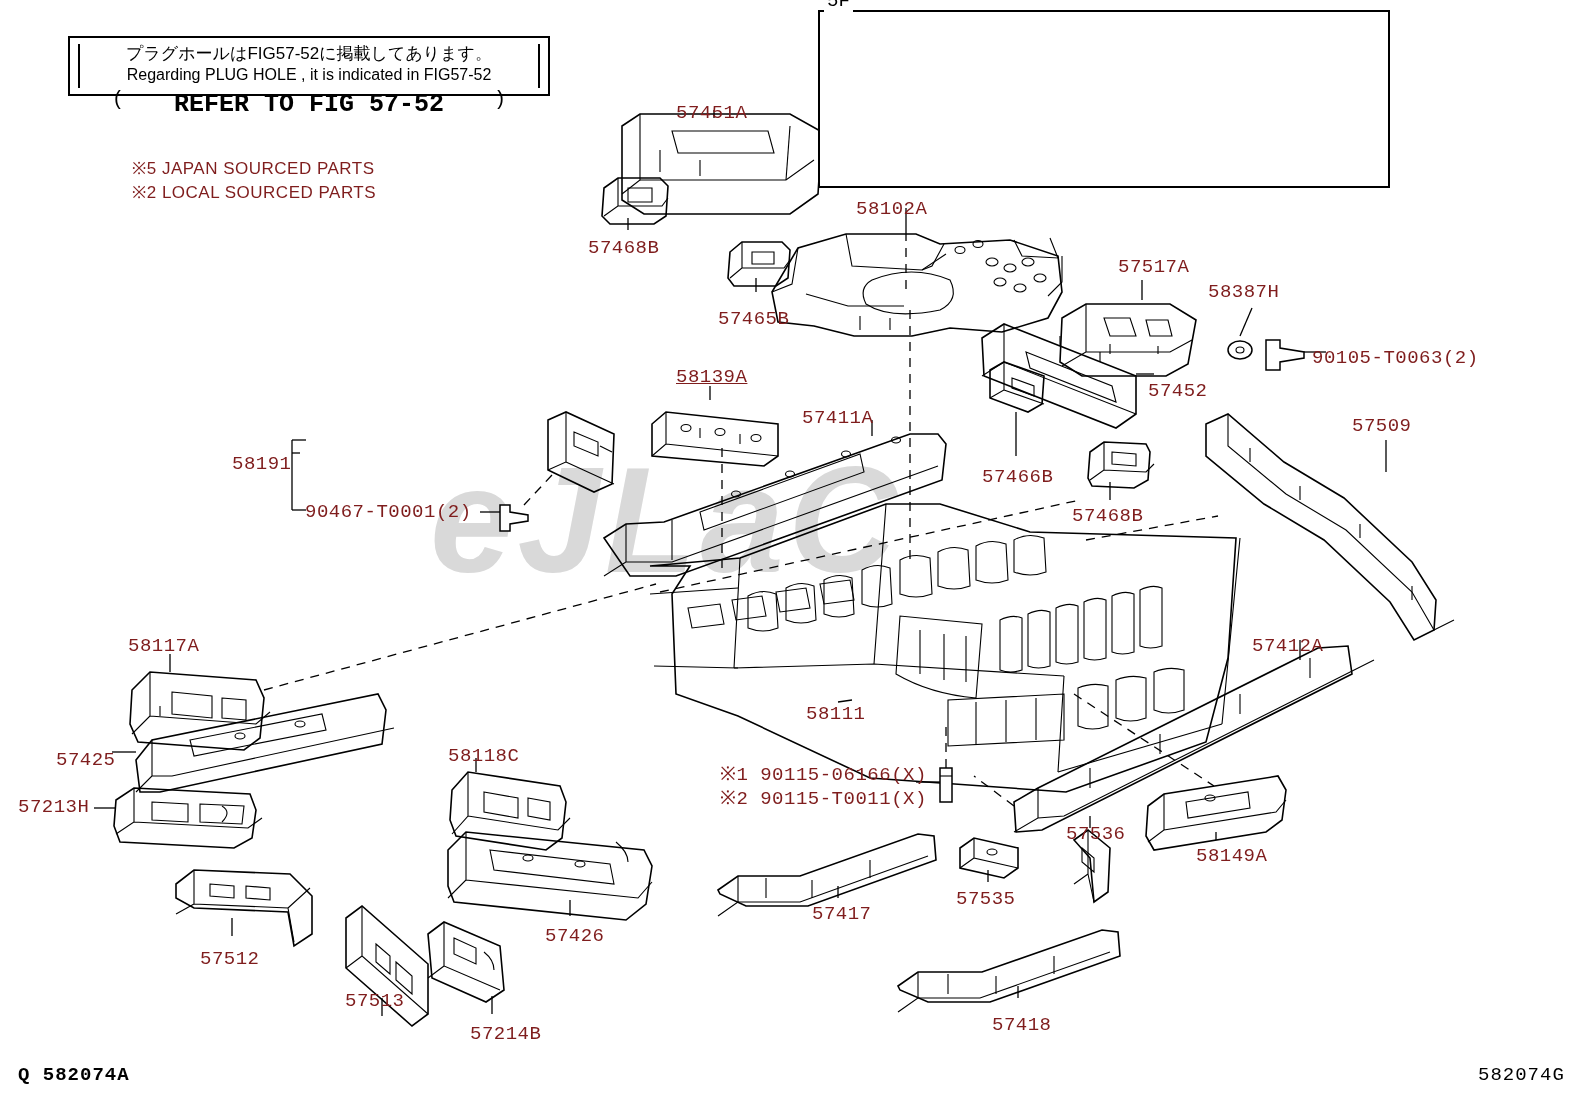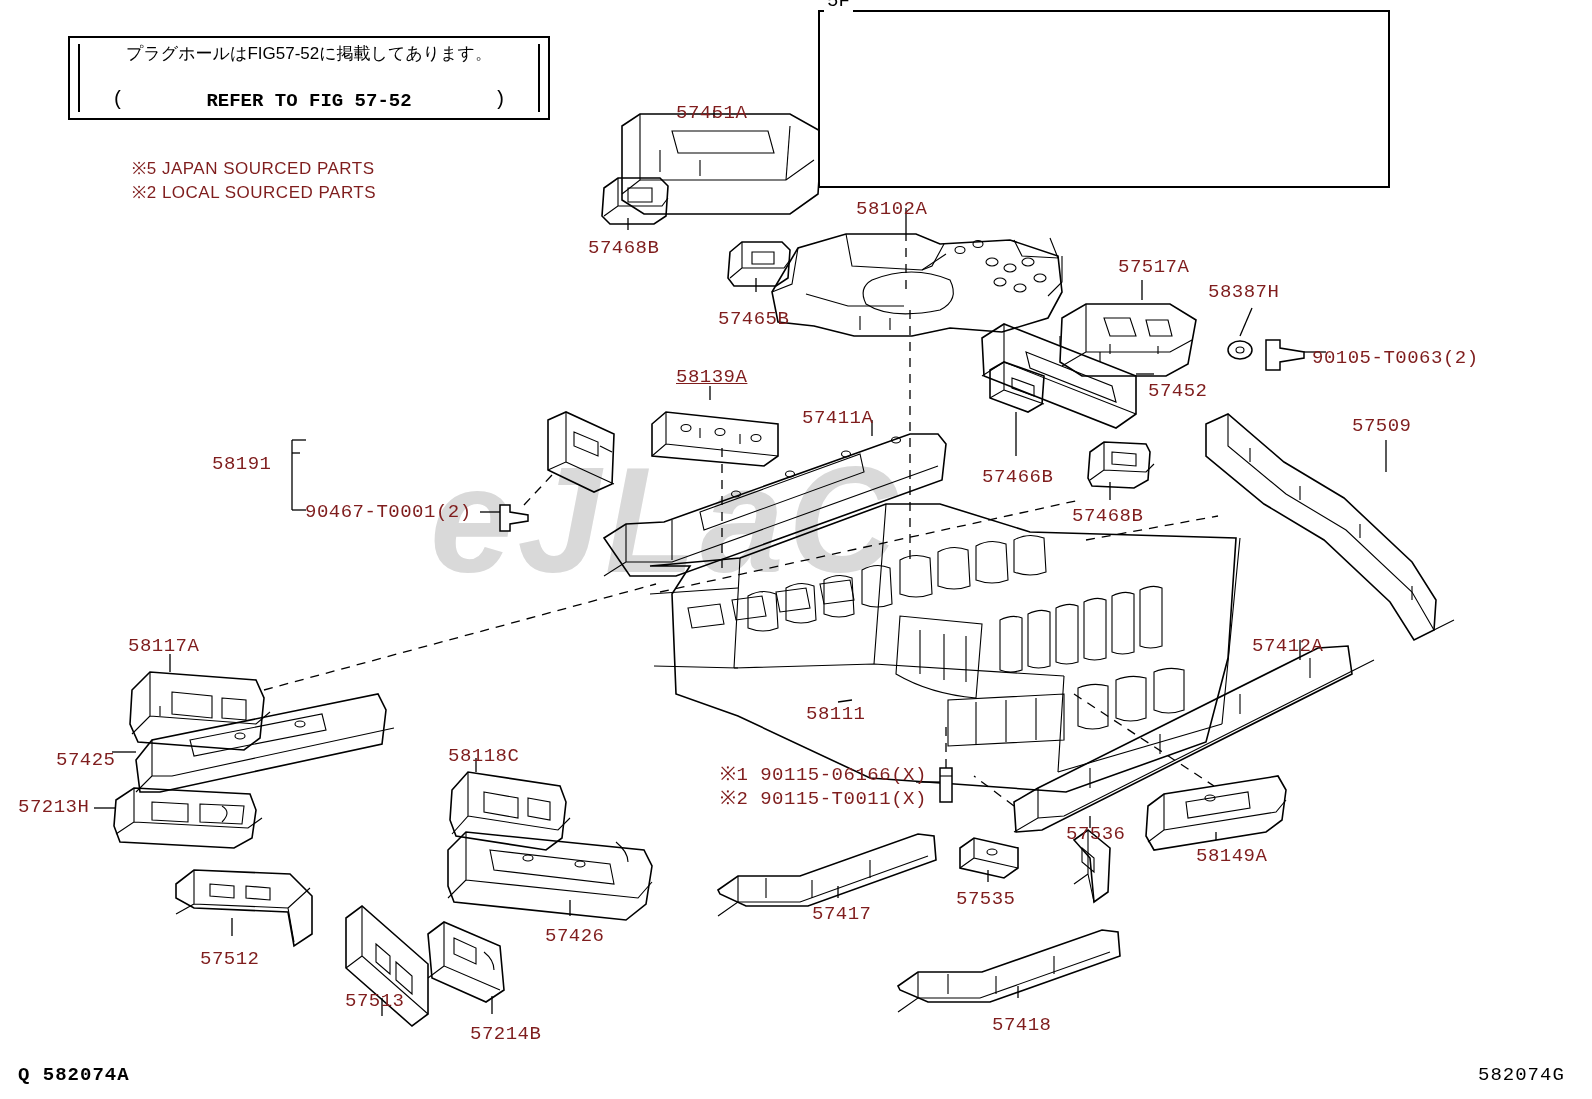--- a/index.html
+++ b/index.html
@@ -46,21 +46,21 @@
     z-index: 6;
   }
   .lbl.note { font-family: "Liberation Sans", sans-serif; font-size: 17px; }
 
   
   .notebox {
     position: absolute;
     left: 68px;
     top: 36px;
     width: 482px;
-    height: 84px;
+    height: 60px;
     border: 2px solid #000;
     background: #fff;
     z-index: 7;
     box-sizing: border-box;
   }
   .notebox .inner {
     position: absolute;
     left: 8px;
     top: 6px;
     right: 8px;
@@ -72,21 +72,21 @@
   .notebox .l1, .notebox .l2, .notebox .l3 {
     position: absolute;
     width: 100%;
     text-align: center;
     font-family: "Liberation Sans", sans-serif;
     color: #000;
     white-space: nowrap;
   }
   .notebox .l1 { top: 4px;  font-size: 17px; }
   .notebox .l2 { top: 28px; font-size: 16px; }
-  .notebox .l3 { top: 52px; font-size: 19px; font-weight: bold; font-family: "Liberation Mono", monospace; }
+  .notebox .l3 { top: 52px; font-size: 25px; font-weight: bold; font-family: "Liberation Mono", monospace; }
   .notebox .paren-l { position:absolute; left: 42px; top: 50px; font-size: 20px; font-family:"Liberation Mono", monospace;}
   .notebox .paren-r { position:absolute; right: 42px; top: 50px; font-size: 20px; font-family:"Liberation Mono", monospace;}
 
   
   .fivefbox {
     position: absolute;
     left: 818px;
     top: 10px;
     width: 572px;
     height: 178px;
@@ -467,20 +467,21 @@
     <path class="dash" d="M660 592 l420 -92"></path>
     <path class="dash" d="M1086 540 l132 -24"></path>
     <path class="dash" d="M1074 694 l140 92"></path>
     <path class="dash" d="M1014 806 l-40 -30"></path>
 
   </svg>
 
   <div class="notebox">
     <div class="inner"></div>
     <div class="l1">プラグホールはFIG57-52に掲載してあります。</div>
+    <div class="l2">Regarding  PLUG HOLE , it is indicated in FIG57-52</div>
     <div class="paren-l">(</div>
     <div class="l3">REFER TO FIG 57-52</div>
     <div class="paren-r">)</div>
   </div>
 
   <div class="lbl note" style="left:132px; top:156px;">※5  JAPAN SOURCED PARTS</div>
   <div class="lbl note" style="left:132px; top:180px;">※2  LOCAL SOURCED PARTS</div>
 
   <div class="fivefbox"></div>
   <div class="fivef-tag">5F</div>
@@ -493,21 +494,21 @@
   <div class="lbl" style="left:676px; top:102px;">57451A</div>
   <div class="lbl" style="left:588px; top:237px;">57468B</div>
   <div class="lbl" style="left:718px; top:308px;">57465B</div>
   <div class="lbl" style="left:856px; top:198px;">58102A</div>
   <div class="lbl" style="left:1118px; top:256px;">57517A</div>
   <div class="lbl" style="left:1208px; top:281px;">58387H</div>
   <div class="lbl" style="left:1312px; top:347px;">90105-T0063(2)</div>
   <div class="lbl" style="left:1148px; top:380px;">57452</div>
   <div class="lbl" style="left:676px; top:366px;text-decoration:underline;">58139A</div>
   <div class="lbl" style="left:802px; top:407px;">57411A</div>
-  <div class="lbl" style="left:212px; top:453px;text-align:right;">58191</div>
+  <div class="lbl" style="left:232px; top:453px;text-align:right;">58191</div>
   <div class="lbl" style="left:305px; top:501px;">90467-T0001(2)</div>
   <div class="lbl" style="left:982px; top:466px;">57466B</div>
   <div class="lbl" style="left:1072px; top:505px;">57468B</div>
   <div class="lbl" style="left:1352px; top:415px;">57509</div>
   <div class="lbl" style="left:128px; top:635px;">58117A</div>
   <div class="lbl" style="left:56px; top:749px;">57425</div>
   <div class="lbl" style="left:18px; top:796px;">57213H</div>
   <div class="lbl" style="left:200px; top:948px;">57512</div>
   <div class="lbl" style="left:448px; top:745px;">58118C</div>
   <div class="lbl" style="left:545px; top:925px;">57426</div>

